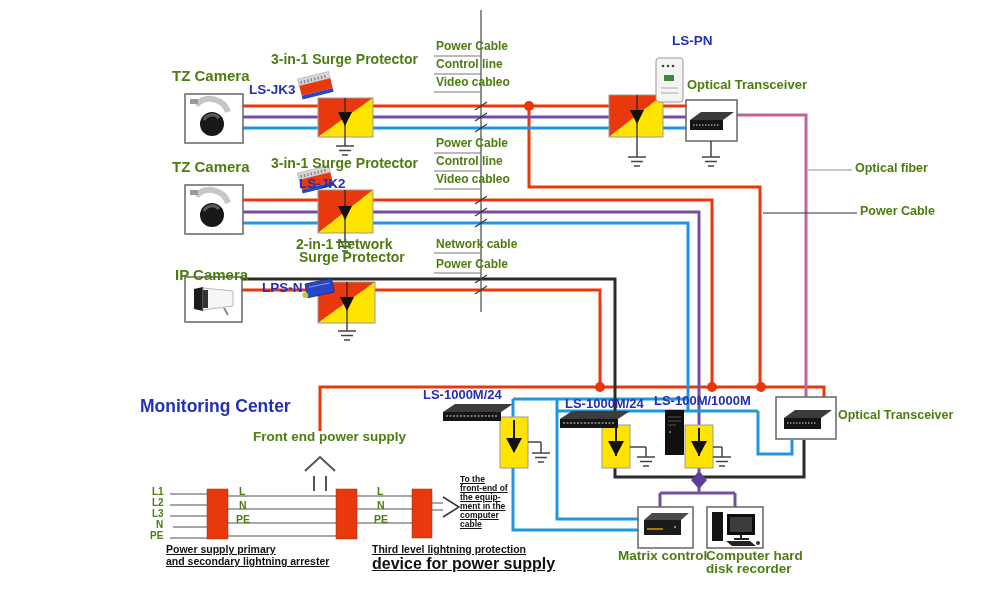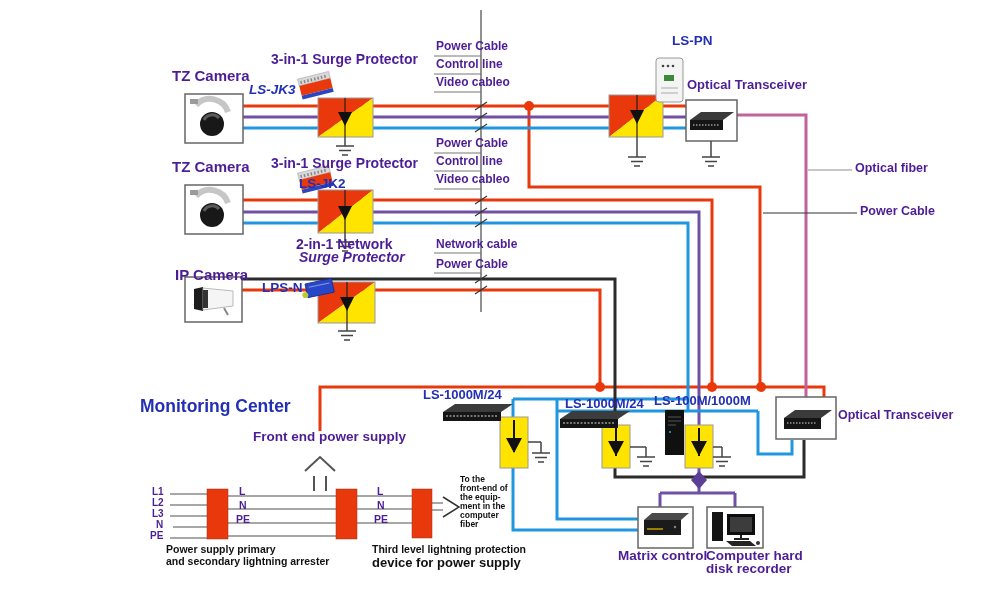--- a/index.html
+++ b/index.html
@@ -1,22 +1,22 @@
 <!DOCTYPE html>
 <html><head>
 <meta charset="utf-8">
 <style>
   html,body{margin:0;padding:0;background:#fff;}
   #stage{position:relative;width:1000px;height:600px;background:#ffffff;overflow:hidden;
          font-family:"Liberation Sans",sans-serif;}
   #stage svg{position:absolute;left:0;top:0;}
   .lbl{position:absolute;font-weight:bold;white-space:nowrap;line-height:1.05;}
-  .red{color:#4c1d95;}
+  .red{color:#4d7c0f;}
   .blue{color:#2430b4;}
-  .blk{color:#111;}
+  .blk{color:#111;text-decoration:underline;}
 </style>
 </head>
 <body>
 
 <div id="stage">
 
 <svg width="1000" height="600" viewBox="0 0 1000 600">
 
   <g stroke="#e8380c" stroke-width="3" fill="none">
     <path d="M243 106 H686"></path>
@@ -262,40 +262,40 @@
     <rect x="727" y="514" width="28" height="21" fill="#0d0d0d"></rect>
     <rect x="730" y="517" width="22" height="15" fill="#3c3c3c"></rect>
     <path d="M741,535 V539 M734,539 H749" stroke="#222" stroke-width="2"></path>
     <polygon points="726,541 750,541 756,546 732,546" fill="#232323"></polygon>
     <circle cx="758" cy="543" r="2" fill="#333"></circle>
   </g>
 </svg>
 
 <div class="lbl red" style="left:172px;top:68px;font-size:15px;">TZ Camera</div>
 <div class="lbl red" style="left:271px;top:52px;font-size:14px;">3-in-1 Surge Protector</div>
-<div class="lbl blue" style="left:249px;top:83px;font-size:13.5px;font-style:italic;">LS-JK3</div>
+<div class="lbl blue" style="left:249px;top:83px;font-size:13.5px;">LS-JK3</div>
 <div class="lbl red" style="left:436px;top:40px;font-size:12px;">Power Cable</div>
 <div class="lbl red" style="left:436px;top:58px;font-size:12px;">Control line</div>
 <div class="lbl red" style="left:436px;top:76px;font-size:12px;">Video cableo</div>
 
 <div class="lbl blue" style="left:672px;top:34px;font-size:13.5px;">LS-PN</div>
 <div class="lbl red" style="left:687px;top:78px;font-size:13px;">Optical Transceiver</div>
 <div class="lbl red" style="left:855px;top:162px;font-size:12.5px;">Optical fiber</div>
 <div class="lbl red" style="left:860px;top:205px;font-size:12.5px;">Power Cable</div>
 
 <div class="lbl red" style="left:172px;top:159px;font-size:15px;">TZ Camera</div>
 <div class="lbl red" style="left:271px;top:156px;font-size:14px;">3-in-1 Surge Protector</div>
 <div class="lbl blue" style="left:251px;top:177px;font-size:13.5px;padding-left:48px;">LS-JK2</div>
 <div class="lbl red" style="left:436px;top:137px;font-size:12px;">Power Cable</div>
 <div class="lbl red" style="left:436px;top:155px;font-size:12px;">Control line</div>
 <div class="lbl red" style="left:436px;top:173px;font-size:12px;">Video cableo</div>
 
 <div class="lbl red" style="left:175px;top:252px;font-size:15px;margin-top:15px;">IP Camera</div>
 <div class="lbl red" style="left:296px;top:237px;font-size:14px;">2-in-1 Network</div>
-<div class="lbl red" style="left:299px;top:250px;font-size:14px;font-style:italic;">Surge Protector</div>
+<div class="lbl red" style="left:299px;top:250px;font-size:14px;">Surge Protector</div>
 <div class="lbl blue" style="left:262px;top:281px;font-size:13.5px;">LPS-N</div>
 <div class="lbl red" style="left:436px;top:238px;font-size:12px;">Network cable</div>
 <div class="lbl red" style="left:436px;top:258px;font-size:12px;">Power Cable</div>
 
 <div class="lbl blue" style="left:140px;top:397px;font-size:17.5px;">Monitoring Center</div>
 <div class="lbl red" style="left:253px;top:430px;font-size:13.5px;">Front end power supply</div>
 
 <div class="lbl blue" style="left:423px;top:388px;font-size:13px;">LS-1000M/24</div>
 <div class="lbl blue" style="left:565px;top:397px;font-size:13px;">LS-1000M/24</div>
 <div class="lbl blue" style="left:654px;top:394px;font-size:13px;">LS-100M/1000M</div>
@@ -314,22 +314,22 @@
 <div class="lbl red" style="left:239px;top:486px;font-size:10.5px;">L</div>
 <div class="lbl red" style="left:239px;top:500px;font-size:10.5px;">N</div>
 <div class="lbl red" style="left:236px;top:514px;font-size:10.5px;">PE</div>
 <div class="lbl red" style="left:377px;top:486px;font-size:10.5px;">L</div>
 <div class="lbl red" style="left:377px;top:500px;font-size:10.5px;">N</div>
 <div class="lbl red" style="left:374px;top:514px;font-size:10.5px;">PE</div>
 
 <div class="lbl blk" style="left:166px;top:544px;font-size:10.5px;">Power supply primary</div>
 <div class="lbl blk" style="left:166px;top:556px;font-size:10.5px;">and secondary lightning arrester</div>
 <div class="lbl blk" style="left:372px;top:544px;font-size:10.5px;">Third level lightning protection</div>
-<div class="lbl blk" style="left:372px;top:556px;font-size:13px;">device for power supply</div>
+<div class="lbl blk" style="left:372px;top:556px;font-size:16px;">device for power supply</div>
 
 <div class="lbl blk" style="left:460px;top:475px;font-size:8.5px;">To the</div>
 <div class="lbl blk" style="left:460px;top:484px;font-size:8.5px;">front-end of</div>
 <div class="lbl blk" style="left:460px;top:493px;font-size:8.5px;">the equip-</div>
 <div class="lbl blk" style="left:460px;top:502px;font-size:8.5px;">ment in the</div>
 <div class="lbl blk" style="left:460px;top:511px;font-size:8.5px;">computer</div>
-<div class="lbl blk" style="left:460px;top:520px;font-size:8.5px;">fiber</div>
+<div class="lbl blk" style="left:460px;top:520px;font-size:8.5px;">cable</div>
 
 </div>
 
 </body></html>

